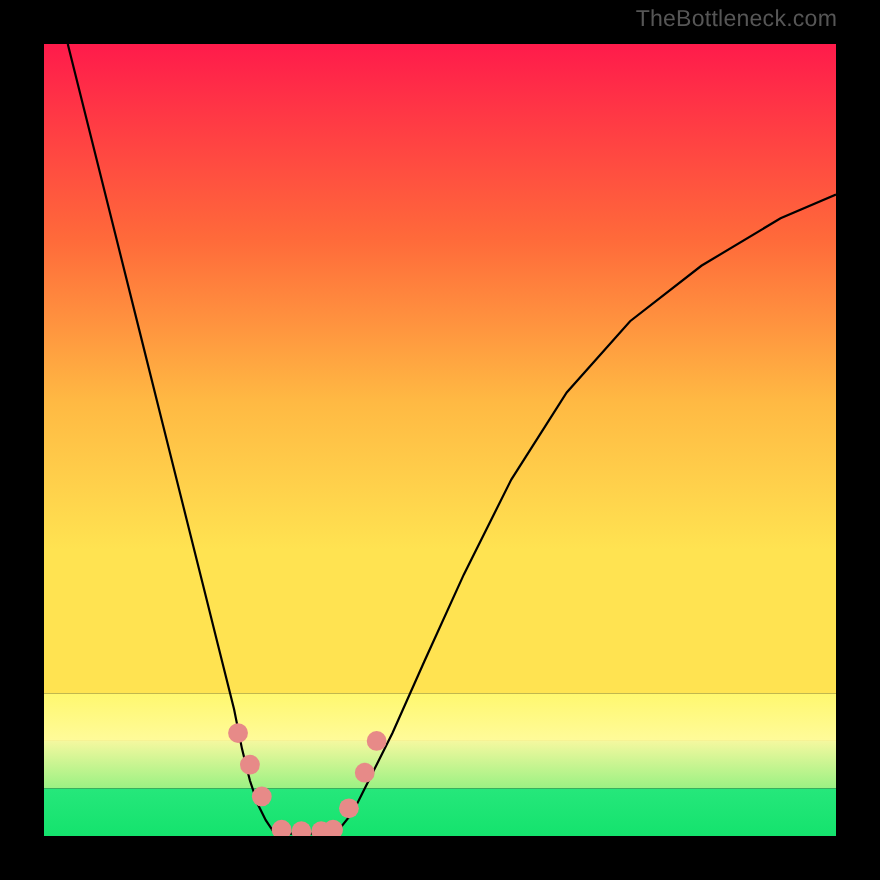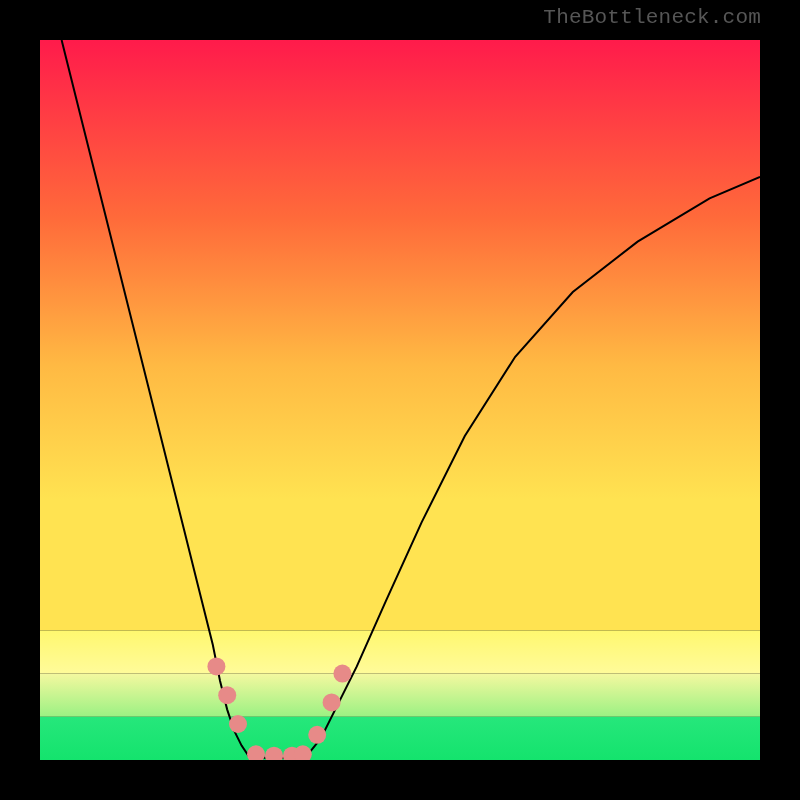--- a/index.html
+++ b/index.html
@@ -11,21 +11,20 @@
     overflow: hidden;
     font-family: Arial, Helvetica, sans-serif;
   }
   .frame {
     position: absolute;
     left: 0;
     top: 0;
     width: 775px;
     height: 800px;
     background: #000;
-    font-family: Liberation Mono, monospace;
   }
   .plot-area {
     position: absolute;
     left: 40px;
     top: 40px;
     width: 720px;
     height: 720px;
     overflow: hidden;
   }
   .gradient-bg {

